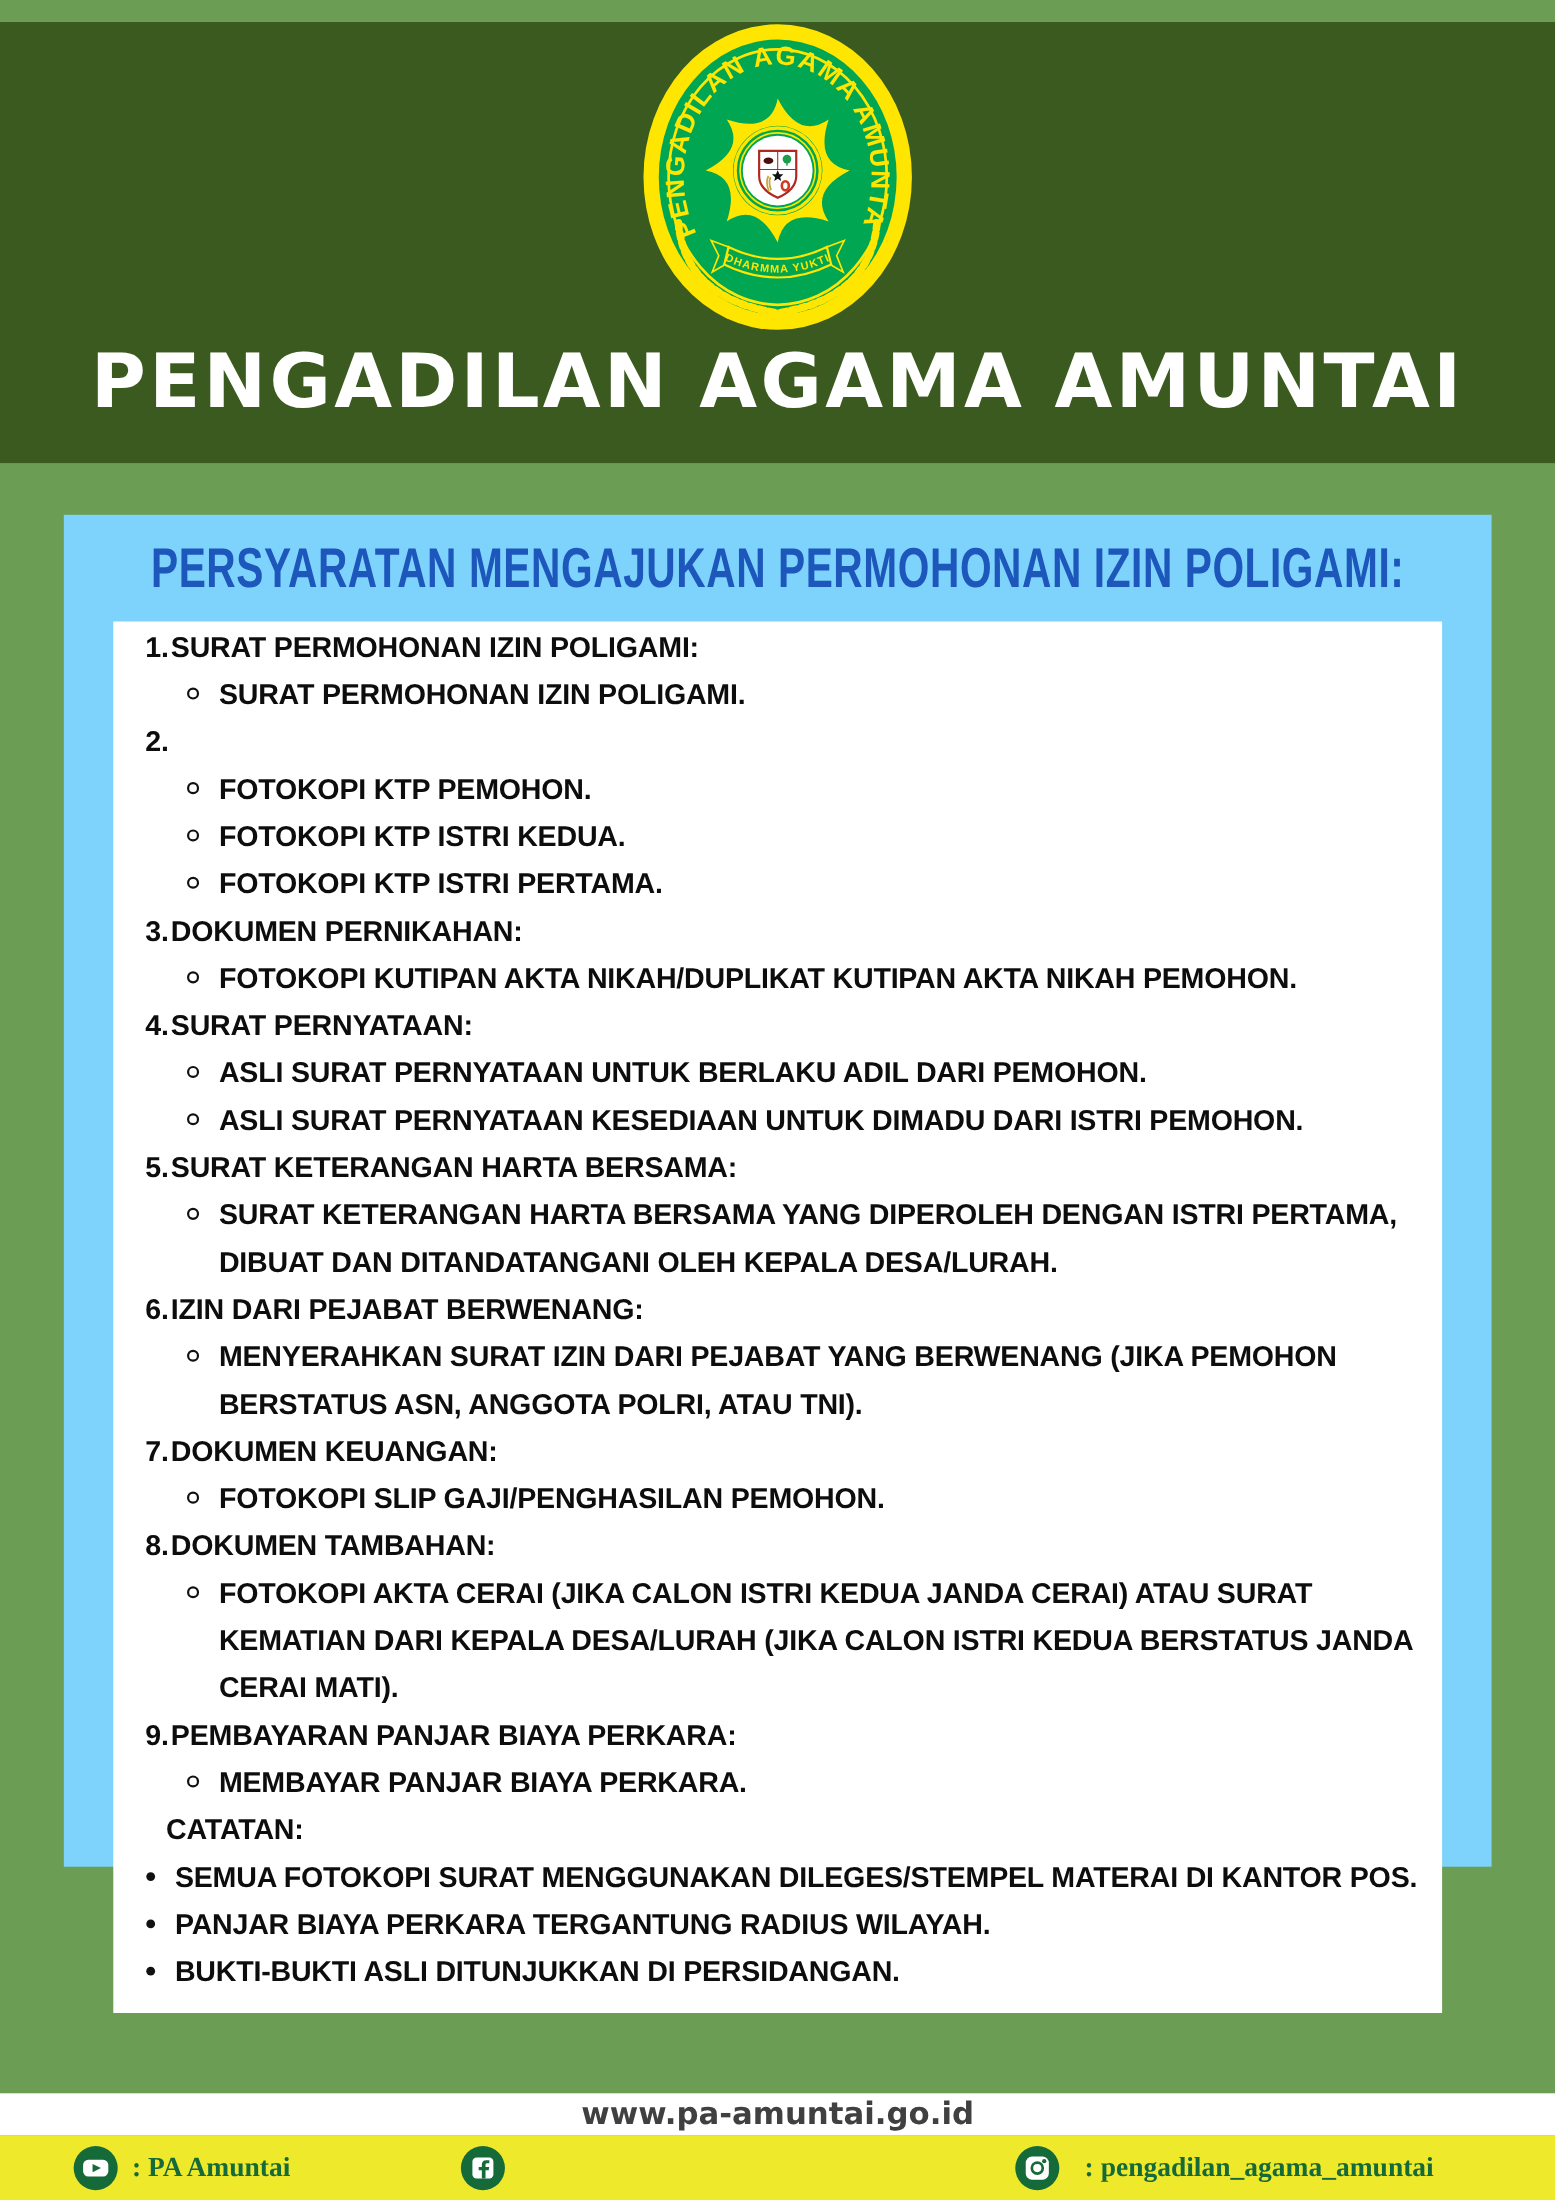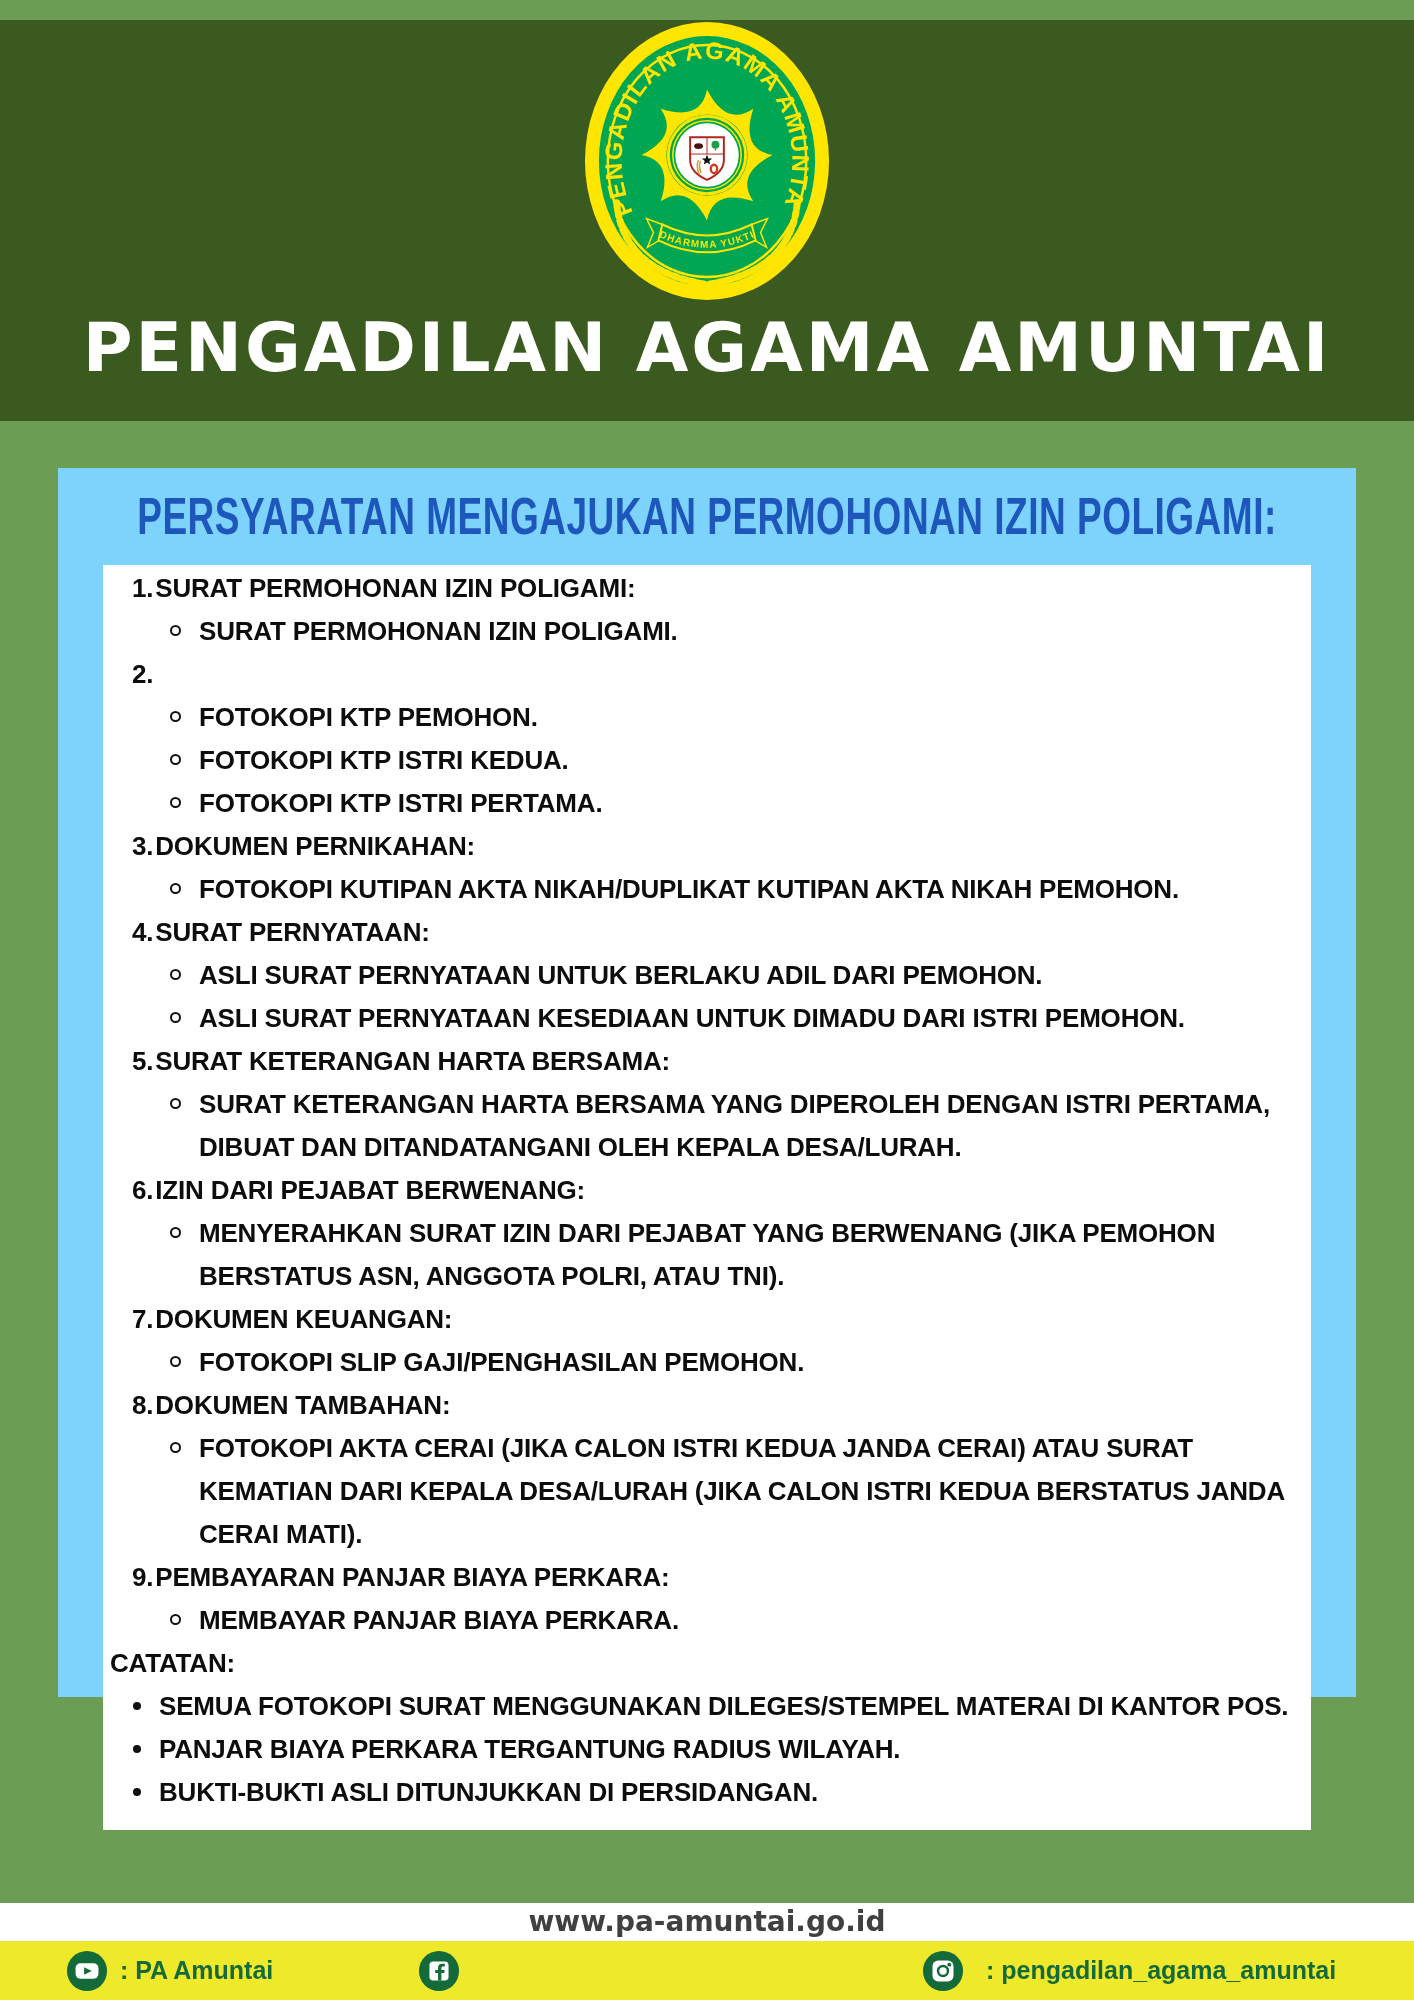--- a/index.html
+++ b/index.html
@@ -22,32 +22,32 @@
                box-sizing:border-box;padding:2px 10px 0 4px;
                font-size:26px;font-weight:bold;color:#0d0d0d;line-height:43px;letter-spacing:-.2px;}
 
   .req-item{display:flex;padding-left:25px;}
   .req-num{flex:none;}
   .req-label{padding-left:2px;}
   .sub-item{display:flex;padding-left:63px;}
   .sub-marker{flex:none;width:11px;height:11px;border:2.5px solid #111;border-radius:50%;
               margin:15px 18px 0 0;box-sizing:border-box;}
   .sub-text{flex:1;}
-  .notes-title{padding-left:3px;}
+  .notes-title{padding-left:3px;margin-left:41px;}
   .note-item{display:flex;padding-left:26px;}
   .note-marker{flex:none;width:8px;height:8px;background:#111;border-radius:50%;margin:17px 18px 0 0;}
   .note-text{flex:1;}
 
   
   .web-bar{position:absolute;top:1903px;left:0;width:1414px;height:38px;background:#ffffff;text-align:center;}
   .web-bar span{font-family:"DejaVu Sans","Liberation Sans",sans-serif;font-weight:bold;
                 font-size:28px;line-height:38px;color:#404040;}
   .social-bar{position:absolute;top:1941px;left:0;width:1414px;height:59px;background:#EFE92B;}
   .social{position:absolute;top:50%;transform:translateY(-50%);display:flex;align-items:center;gap:12px;
-          color:#156A39;font-family:Liberation Sans, sans-serif;
+          color:#156A39;font-family:Liberation Serif, serif;
           font-weight:bold;font-size:25px;white-space:nowrap;}
   .social svg{width:42px;height:42px;display:block;}
   .soc-1{left:66px;} .soc-2{left:418px;} .soc-3{left:922px;gap:22px;}
 
   
   .seal-ring-text{font-family:"Liberation Sans",sans-serif;font-weight:bold;font-size:24px;letter-spacing:1.5px;fill:#FFE600;}
   .seal-banner-text{font-family:"Liberation Sans",sans-serif;font-weight:bold;font-size:10px;letter-spacing:1.2px;fill:#FFE600;}
 </style>
 </head>
 <body>

